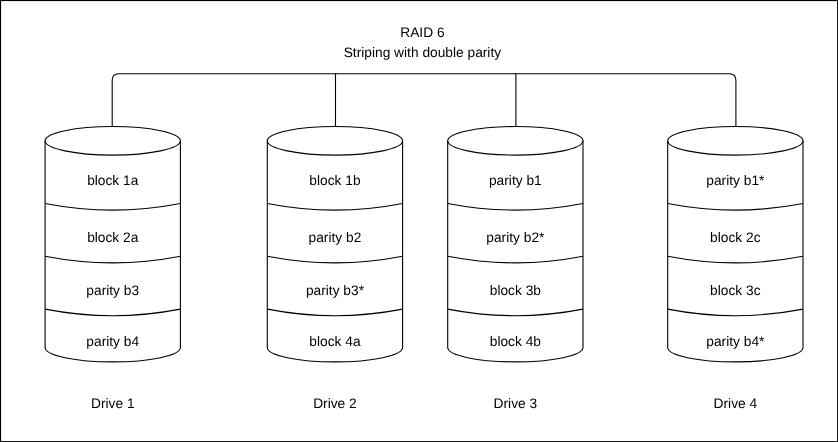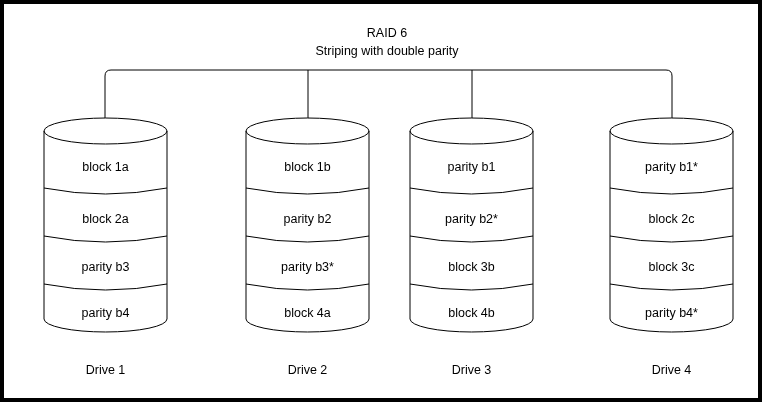--- a/index.html
+++ b/index.html
@@ -8,21 +8,21 @@
     background: #ffffff;
   }
   body {
     font-family: "Liberation Sans", sans-serif;
   }
   #canvas {
     position: relative;
     width: 762px;
     height: 402px;
     box-sizing: border-box;
-    border: 4px solid #000000;
+    border: 1px solid #000000;
     background: #ffffff;
     overflow: hidden;
   }
   #diagram-svg {
     position: absolute;
     left: 0;
     top: 0;
     width: 762px;
     height: 402px;
     display: block;

